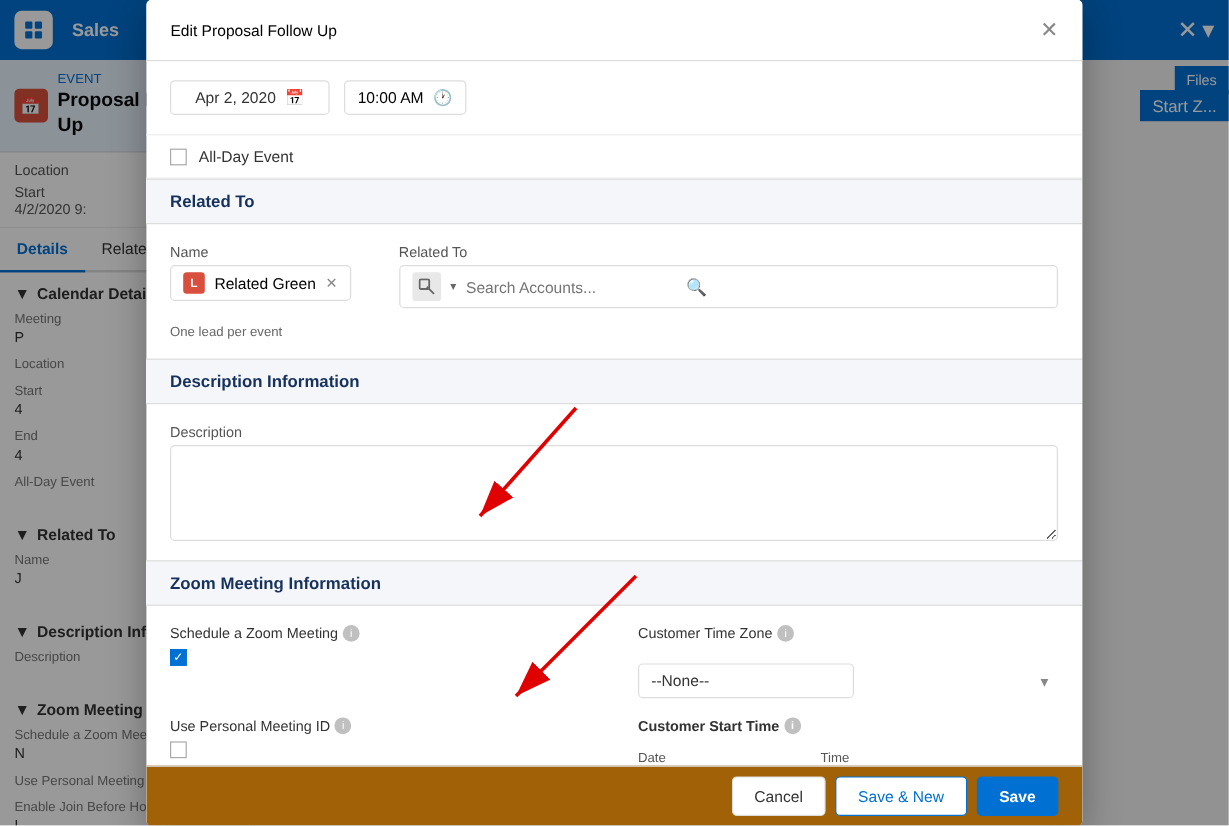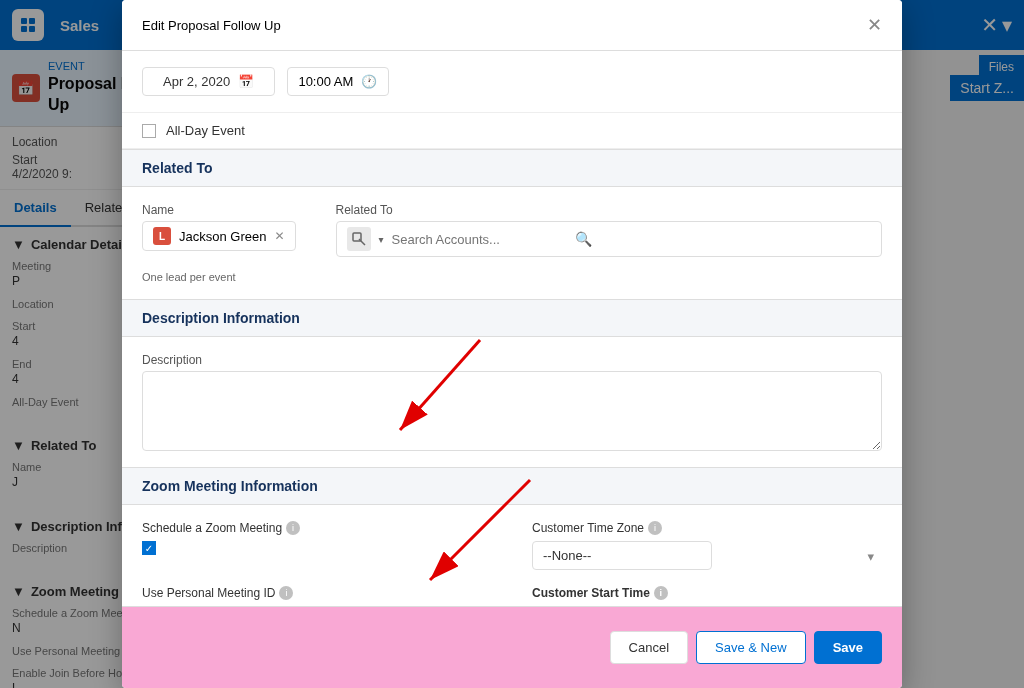--- a/index.html
+++ b/index.html
@@ -398,20 +398,21 @@
       font-size: 13px;
       color: #333;
       background: #fff;
       appearance: none;
       outline: none;
       min-width: 180px;
     }
     .select-wrapper {
       position: relative;
       display: inline-block;
+      margin-top: 12px;
     }
     .select-wrapper::after {
       content: '▾';
       position: absolute;
       right: 8px;
       top: 50%;
       transform: translateY(-50%);
       color: #888;
       pointer-events: none;
     }
@@ -451,27 +452,27 @@
       position: absolute;
       top: 0; left: 0;
       width: 1024px;
       height: 688px;
       pointer-events: none;
       z-index: 200;
     }
 
     
     .modal-footer {
-      padding: 24px 20px;
+      padding: 8px 20px;
       border-top: 1px solid #ddd;
       display: flex;
       align-items: center;
       justify-content: flex-end;
       gap: 8px;
-      background: #f9a8d4;
+      background: #a16207;
     }
     .btn {
       padding: 8px 18px;
       border-radius: 4px;
       font-size: 13px;
       cursor: pointer;
       border: 1px solid #ddd;
     }
     .btn-cancel {
       background: #fff;
@@ -667,21 +668,21 @@
 
       <div class="section-header">Related To</div>
 
       <div class="related-to-section">
         <div class="form-row">
 
           <div class="form-field">
             <label class="form-label">Name</label>
             <div class="name-tag">
               <div class="lead-icon">L</div>
-              <span>Jackson Green</span>
+              <span>Related Green</span>
               <span class="x-btn">✕</span>
             </div>
           </div>
 
           <div class="form-field" style="flex:1;margin-left:20px;">
             <label class="form-label">Related To</label>
             <div class="search-accounts">
               <div class="lookup-icon">
                 <svg width="14" height="14" viewBox="0 0 14 14">
                     <rect x="1" y="1" width="8" height="8" rx="1" fill="none" stroke="#666" stroke-width="1.5"></rect>

